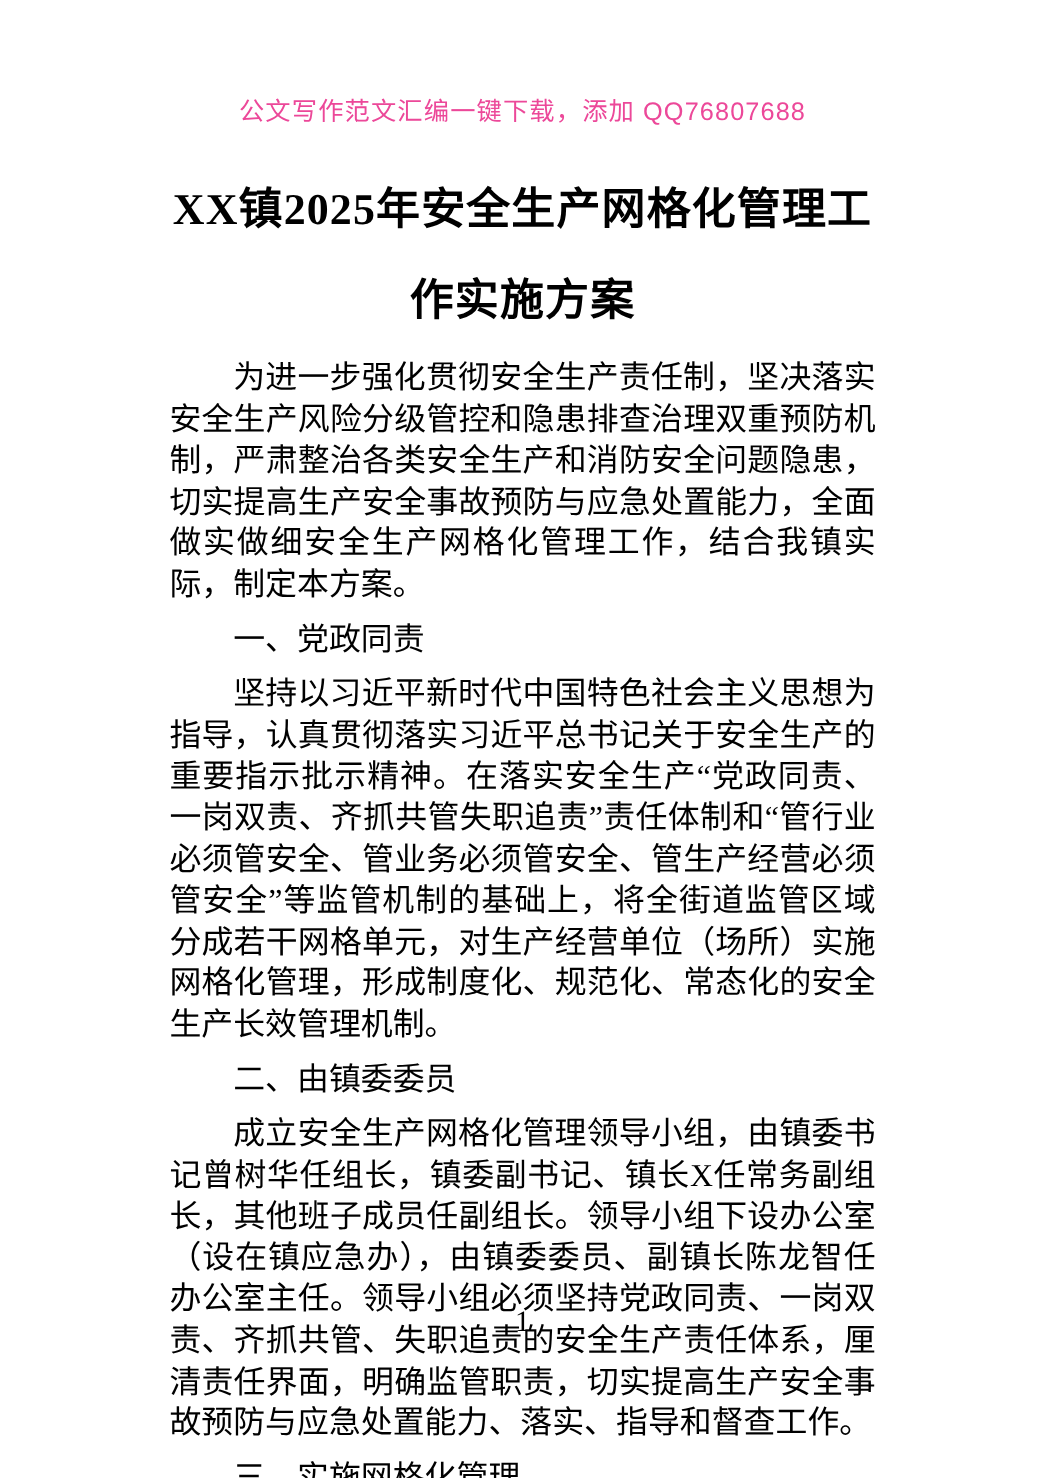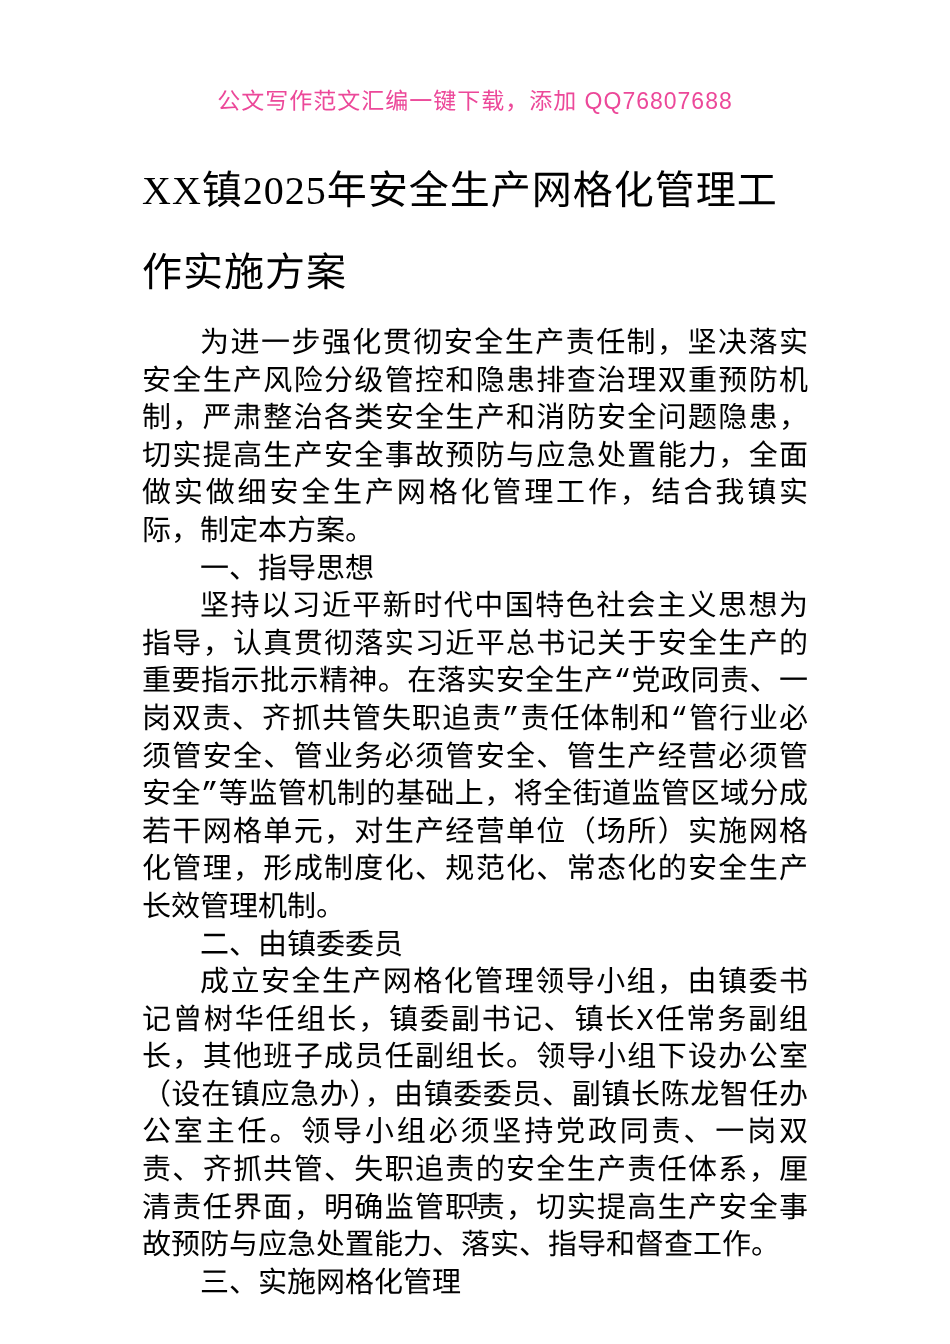--- a/index.html
+++ b/index.html
@@ -27,57 +27,56 @@
     text-align: center;
     font-size: 23px;
     letter-spacing: 1px;
     font-family: "Liberation Sans", "DejaVu Sans", sans-serif;
   }
   .title {
     margin: 0;
     padding-top: 150px;
     font-size: 40px;
     line-height: 82px;
-    font-weight: 400;
-    text-align: left;
+    font-weight: 700;
+    text-align: center;
     letter-spacing: 1px;
   }
   .docbody {
     margin-top: 12px;
   }
   .para {
-    margin: 0;
+    margin: 12px;
     font-size: 29px;
     line-height: 37.6px;
     text-align: justify;
     text-justify: inter-ideograph;
     text-indent: 2em;
     word-break: break-all;
-    font-family: Liberation Mono, monospace;
   }
   .pageno {
     position: absolute;
     top: 1186px;
     left: 0;
     width: 100%;
     text-align: center;
     font-size: 27px;
   }
 </style>
 </head>
 <body style="background: rgb(255, 255, 255); color: rgb(0, 0, 0);">
 
 <div class="sheet">
   <div class="notice" style="color: #ec4899;">公文写作范文汇编一键下载，添加 QQ76807688</div>
 
   <h1 class="title">XX镇2025年安全生产网格化管理工作实施方案</h1>
 
   <div class="docbody" id="doc-body">
       <p class="para">为进一步强化贯彻安全生产责任制，坚决落实安全生产风险分级管控和隐患排查治理双重预防机制，严肃整治各类安全生产和消防安全问题隐患，切实提高生产安全事故预防与应急处置能力，全面做实做细安全生产网格化管理工作，结合我镇实际，制定本方案。</p>
-      <p class="para heading">一、指导思想</p>
+      <p class="para heading">一、党政同责</p>
       <p class="para">坚持以习近平新时代中国特色社会主义思想为指导，认真贯彻落实习近平总书记关于安全生产的重要指示批示精神。在落实安全生产“党政同责、一岗双责、齐抓共管失职追责”责任体制和“管行业必须管安全、管业务必须管安全、管生产经营必须管安全”等监管机制的基础上，将全街道监管区域分成若干网格单元，对生产经营单位（场所）实施网格化管理，形成制度化、规范化、常态化的安全生产长效管理机制。</p>
       <p class="para heading">二、由镇委委员</p>
       <p class="para">成立安全生产网格化管理领导小组，由镇委书记曾树华任组长，镇委副书记、镇长X任常务副组长，其他班子成员任副组长。领导小组下设办公室（设在镇应急办），由镇委委员、副镇长陈龙智任办公室主任。领导小组必须坚持党政同责、一岗双责、齐抓共管、失职追责的安全生产责任体系，厘清责任界面，明确监管职责，切实提高生产安全事故预防与应急处置能力、落实、指导和督查工作。</p>
       <p class="para heading">三、实施网格化管理</p>
     </div>
 
   <div class="pageno">1</div>
 </div>
 
 </body></html>

